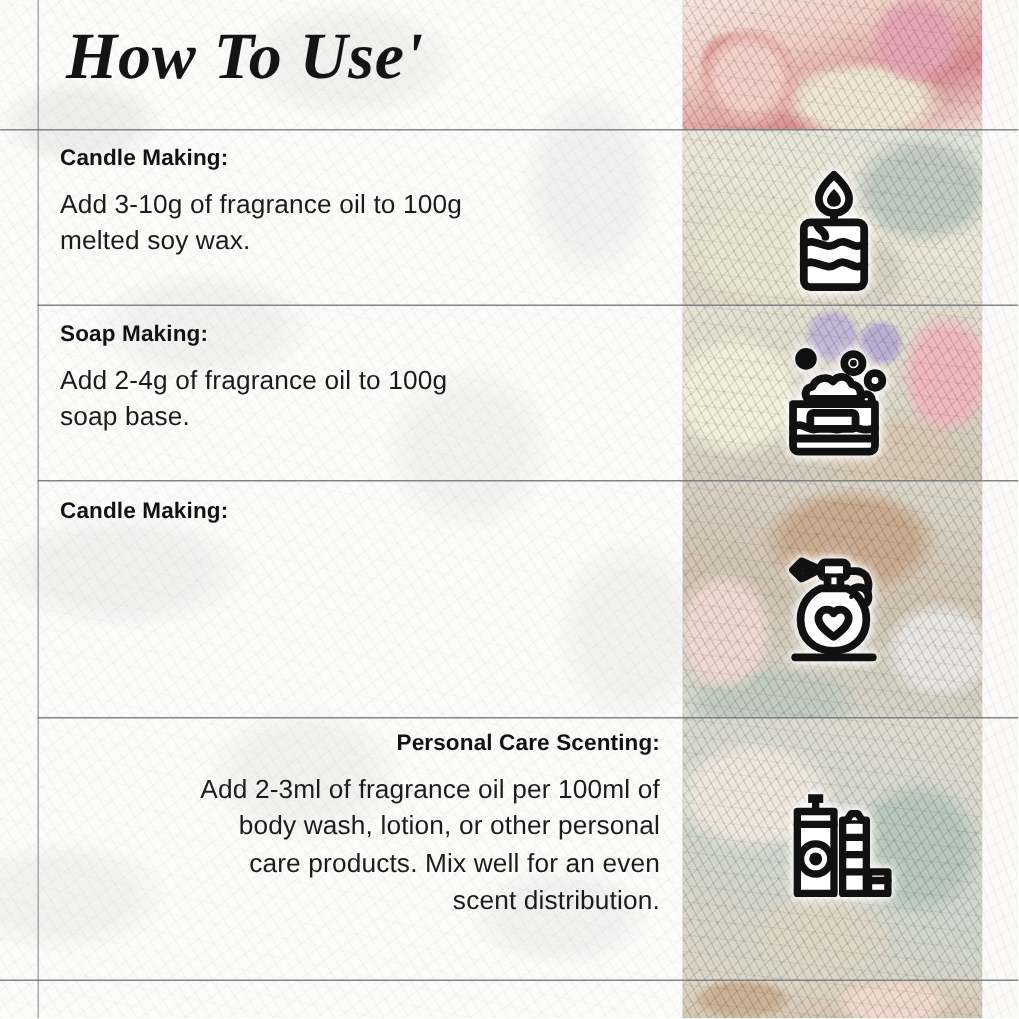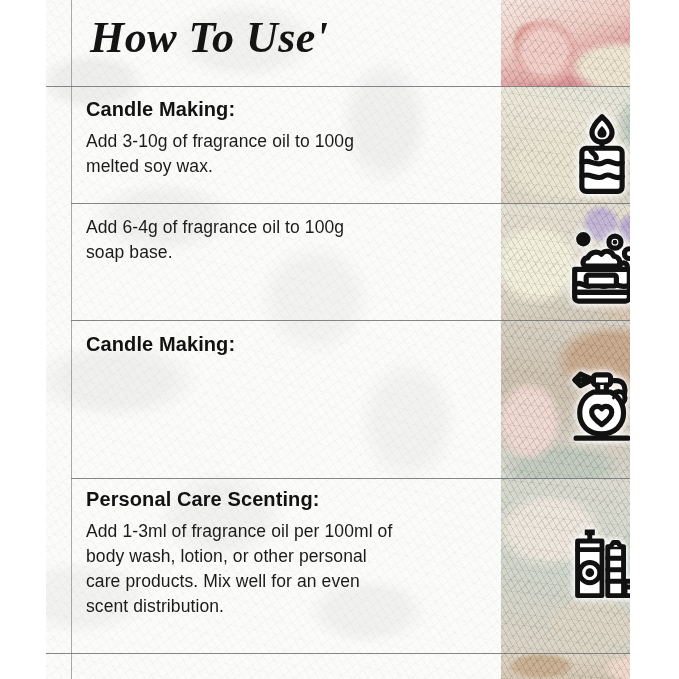--- a/index.html
+++ b/index.html
@@ -1,21 +1,21 @@
 <!DOCTYPE html>
 <html><head>
 <meta charset="utf-8">
 <style>
   html,body{margin:0;padding:0;}
   body{
     width:679px;height:679px;overflow:hidden;
     font-family:"Liberation Sans", sans-serif;
     background:#ffffff;
   }
-  .page{position:relative;width:584px;height:679px;overflow:hidden;background:#fdfdfc;margin-left:46px;}
+  .page{position:relative;width:679px;height:679px;overflow:hidden;background:#fdfdfc;}
 
   
   .paper{
     position:absolute;inset:0;
     background:#fbfbfa;
   }
   .paper:before{
     content:"";position:absolute;inset:0;
     background-image:
       radial-gradient(ellipse 90px 48px at 8% 12%, rgba(150,155,150,.13) 0 38%, transparent 62%),
@@ -118,33 +118,33 @@
   .title{
     position:absolute;left:44px;top:16px;
     font-family:"Liberation Serif", serif;
     font-style:italic;font-weight:700;
     font-size:44px;line-height:1;color:#141414;
     letter-spacing:.5px;
   }
   .sec{position:absolute;left:40px;width:400px;}
   .sec h3{
     margin:0 0 9px 0;
-    font-size:20px;font-weight:700;color:#121212;
+    font-size:15px;font-weight:700;color:#121212;
     letter-spacing:.1px;line-height:1.1;
   }
   .sec p{
     margin:0;
     font-size:17.5px;line-height:1.42;color:#1b1b1b;
     letter-spacing:.1px;
     white-space:pre-line;
   }
   #sec-candle{top:98px;}
   #sec-soap{top:215px;}
   #sec-perfume{top:333px;}
-  #sec-personal{top:488px;}
+  #sec-personal{top:488px;text-align:right;}
 
   
   .icon{position:absolute;left:510px;width:92px;height:92px;}
   #icon-candle{top:108px;}
   #icon-soap{top:222px;}
   #icon-perfume{top:362px;}
   #icon-care{top:518px;}
   .icon svg{display:block;width:100%;height:100%;
     filter:drop-shadow(0 0 2.5px #fff) drop-shadow(0 0 4px rgba(255,255,255,.95));}
 </style>
@@ -176,31 +176,32 @@
 
   <div class="title">How To Use'</div>
 
   <div class="sec" id="sec-candle">
     <h3>Candle Making:</h3>
     <p>Add 3-10g of fragrance oil to 100g
 melted soy wax.</p>
   </div>
 
   <div class="sec" id="sec-soap">
-    <p>Add 6-4g of fragrance oil to 100g
+    <h3>Soap Making:</h3>
+    <p>Add 2-4g of fragrance oil to 100g
 soap base.</p>
   </div>
 
   <div class="sec" id="sec-perfume">
     <h3>Candle Making:</h3>
   </div>
 
   <div class="sec" id="sec-personal">
     <h3>Personal Care Scenting:</h3>
-    <p>Add 1-3ml of fragrance oil per 100ml of
+    <p>Add 2-3ml of fragrance oil per 100ml of
 body wash, lotion, or other personal
 care products. Mix well for an even
 scent distribution.</p>
   </div>
 
   <div class="icon" id="icon-candle">
     <svg viewBox="0 0 64 64" fill="none" stroke="#111" stroke-width="3.6" stroke-linecap="round" stroke-linejoin="round">
       <path d="M32 6c4.5 4.2 7 7.6 7 11.1 0 4-3.1 6.6-7 6.6s-7-2.6-7-6.6C25 13.6 27.5 10.2 32 6z" fill="#fff"></path>
       <path d="M32 12.5c2 2 3.2 3.6 3.2 5.2 0 1.8-1.4 3-3.2 3s-3.2-1.2-3.2-3c0-1.6 1.2-3.2 3.2-5.2z" fill="#111" stroke="none"></path>
       <path d="M32 23.7v4.2"></path>

